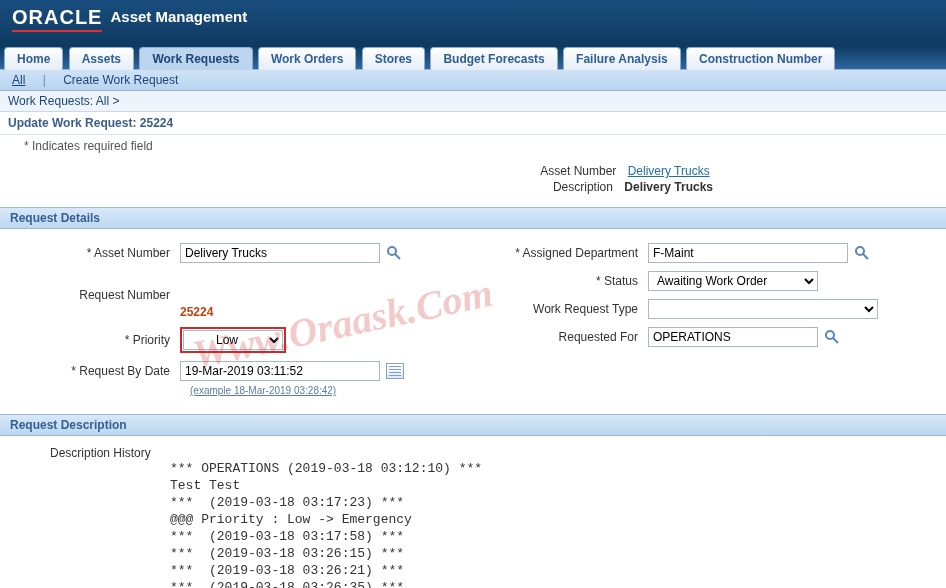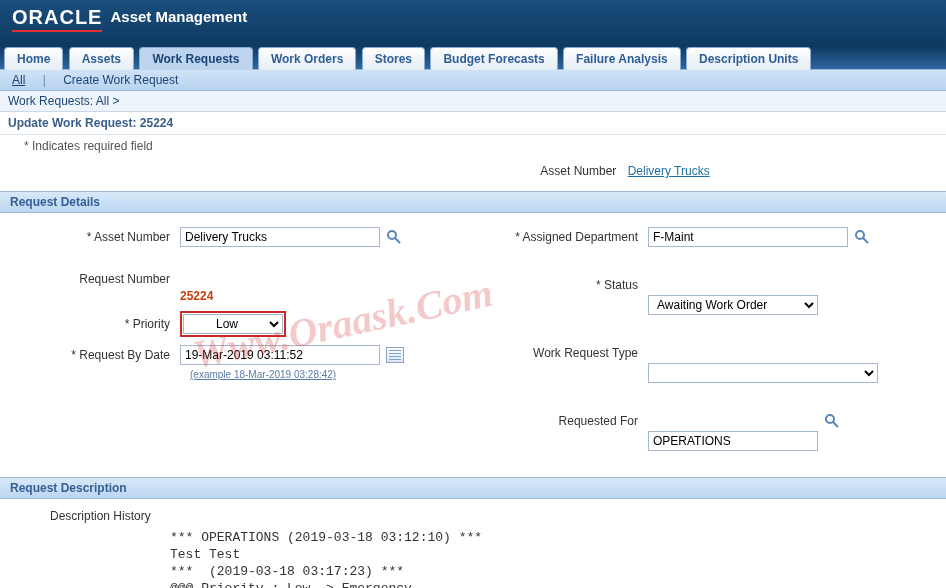--- a/index.html
+++ b/index.html
@@ -123,21 +123,21 @@
   .req::before { content: "* "; }
   input[type="text"], select {
     border: 1px solid #a7b8cc;
     height: 20px;
     padding: 1px 4px;
     font-size: 12px;
     background: #fff;
   }
   .input-md { width: 200px; }
   .input-sm { width: 100px; padding-left: 28px; }
-  .input-lg { width: 170px; margin-top: 40px; }
+  .input-lg { width: 170px; }
   .highlight-box {
     border: 2px solid #cc2a2a;
     padding: 1px;
     display: inline-flex;
     align-items: center;
   }
   .search-icon {
     width: 16px; height: 16px; margin-left: 6px; display: inline-block; cursor: pointer;
   }
   .search-icon svg { display: block; }
@@ -146,21 +146,21 @@
     border: 1px solid #8aa3c2; background: linear-gradient(#fff,#dce8f5);
     position: relative;
   }
   .cal-icon::before {
     content: ""; position: absolute; top:2px; left:2px; right:2px; bottom:2px;
     background: repeating-linear-gradient(#7fa0c8,#7fa0c8 1px,transparent 1px,transparent 3px);
   }
   .example { font-size: 10px; color: #5a7ca8; margin-left: 170px; margin-top: -4px; text-decoration: underline; }
   .static-val { padding-top: 2px; font-weight: bold; color: #c2410c; margin-top: 32px; }
   .desc-area { padding: 10px 30px 20px 50px; }
-  .desc-label { margin-bottom: 6px; color: #333; }
+  .desc-label { color: #333; }
   .history-block {
     font-family: "Courier New", monospace;
     font-size: 13px;
     white-space: pre;
     margin-left: 120px;
     line-height: 17px;
   }
   .watermark {
     position: absolute;
     top: 300px; left: 190px;
@@ -185,41 +185,45 @@
 </div>
 
 <div class="tabs-row">
   <span class="tab">Home</span>
   <span class="tab">Assets</span>
   <span class="tab active">Work Requests</span>
   <span class="tab">Work Orders</span>
   <span class="tab">Stores</span>
   <span class="tab">Budget Forecasts</span>
   <span class="tab">Failure Analysis</span>
-  <span class="tab">Description Units</span>
+  <span class="tab">Construction Number</span>
 </div>
 
 <div class="subtabs">
   <span class="subtab active">All</span>
   <span class="sep">|</span>
   <span class="subtab">Create Work Request</span>
 </div>
 
 <div class="breadcrumb">
   <a href="#">Work Requests: All  &gt;</a>
 </div>
 
 <div class="page-title">Update Work Request: 25224</div>
 
 <div class="required-note">* <span>Indicates required field</span></div>
 
 <div class="asset-summary">
   <div class="row">
     <span class="lbl">Asset Number</span>
     <span class="val"><a href="#">Delivery Trucks</a></span>
+  </div>
+  <div class="row">
+    <span class="lbl">Description</span>
+    <span class="val" style="font-weight:bold">Delivery Trucks</span>
   </div>
 </div>
 
 <div class="section-header">Request Details</div>
 
 <div class="form-area">
   <div class="col">
     <div class="frow">
       <div class="flabel req">Asset Number</div>
       <input type="text" class="input-md" value="Delivery Trucks" style="">

